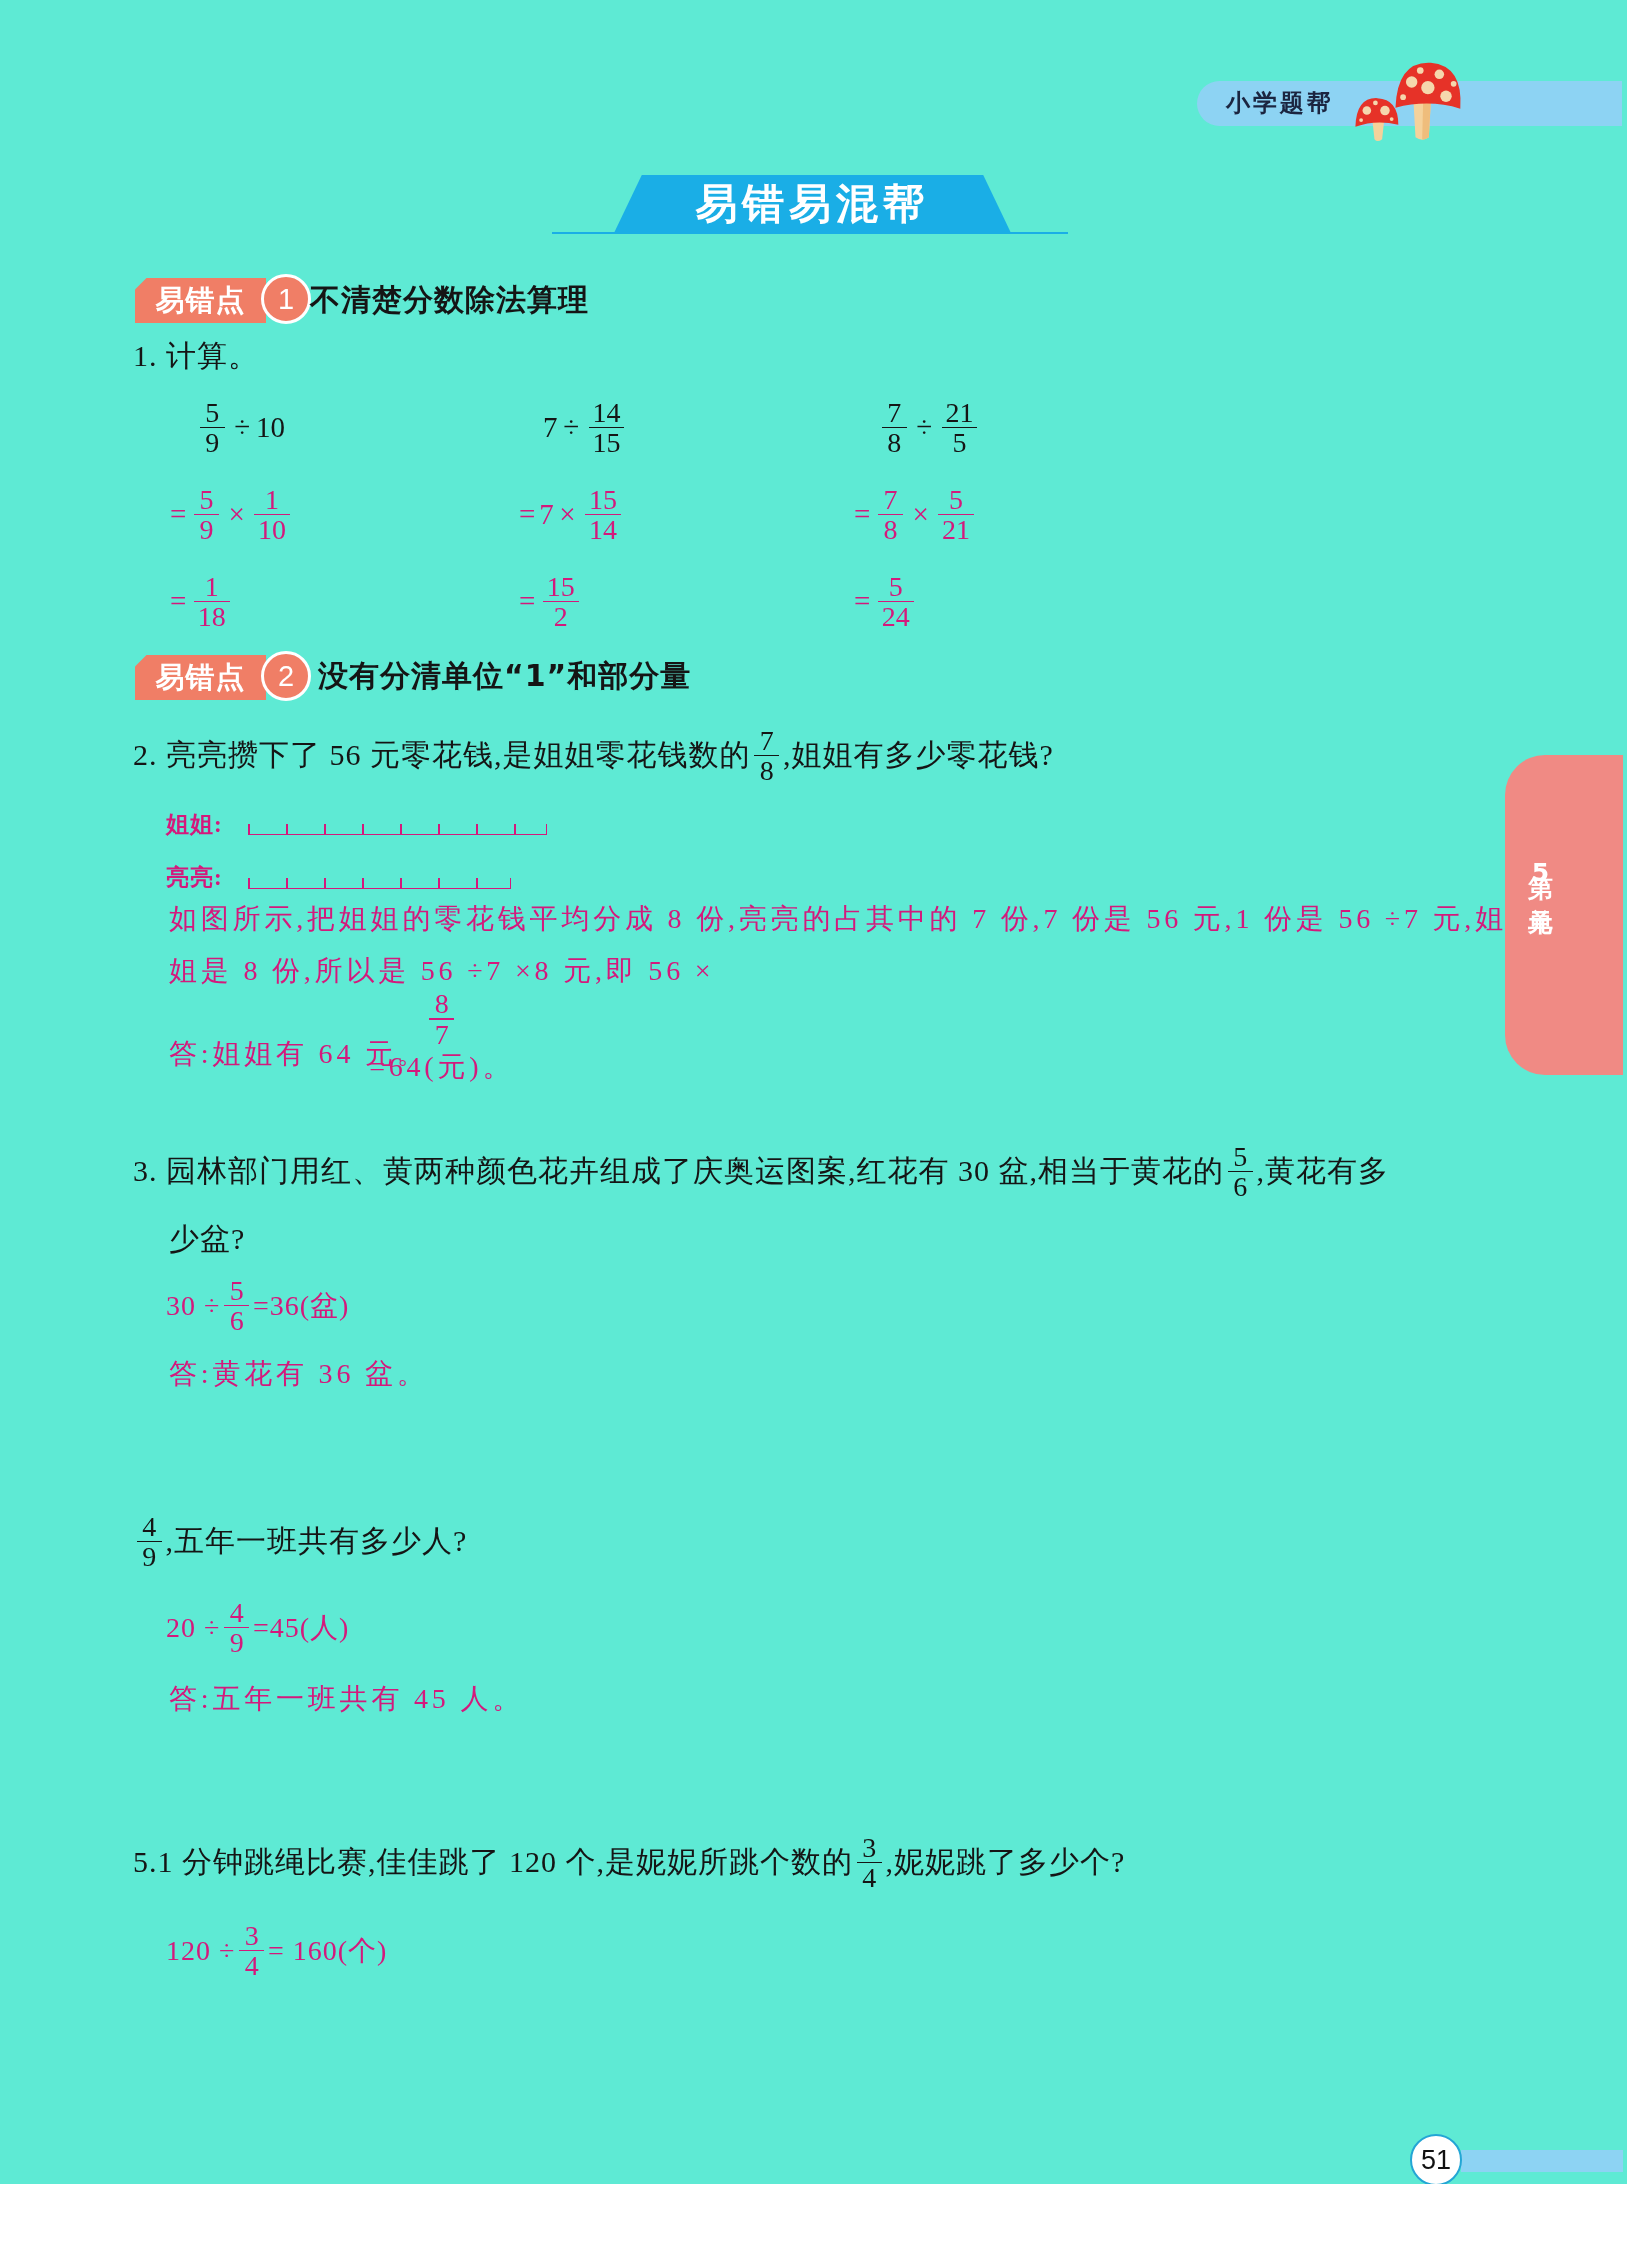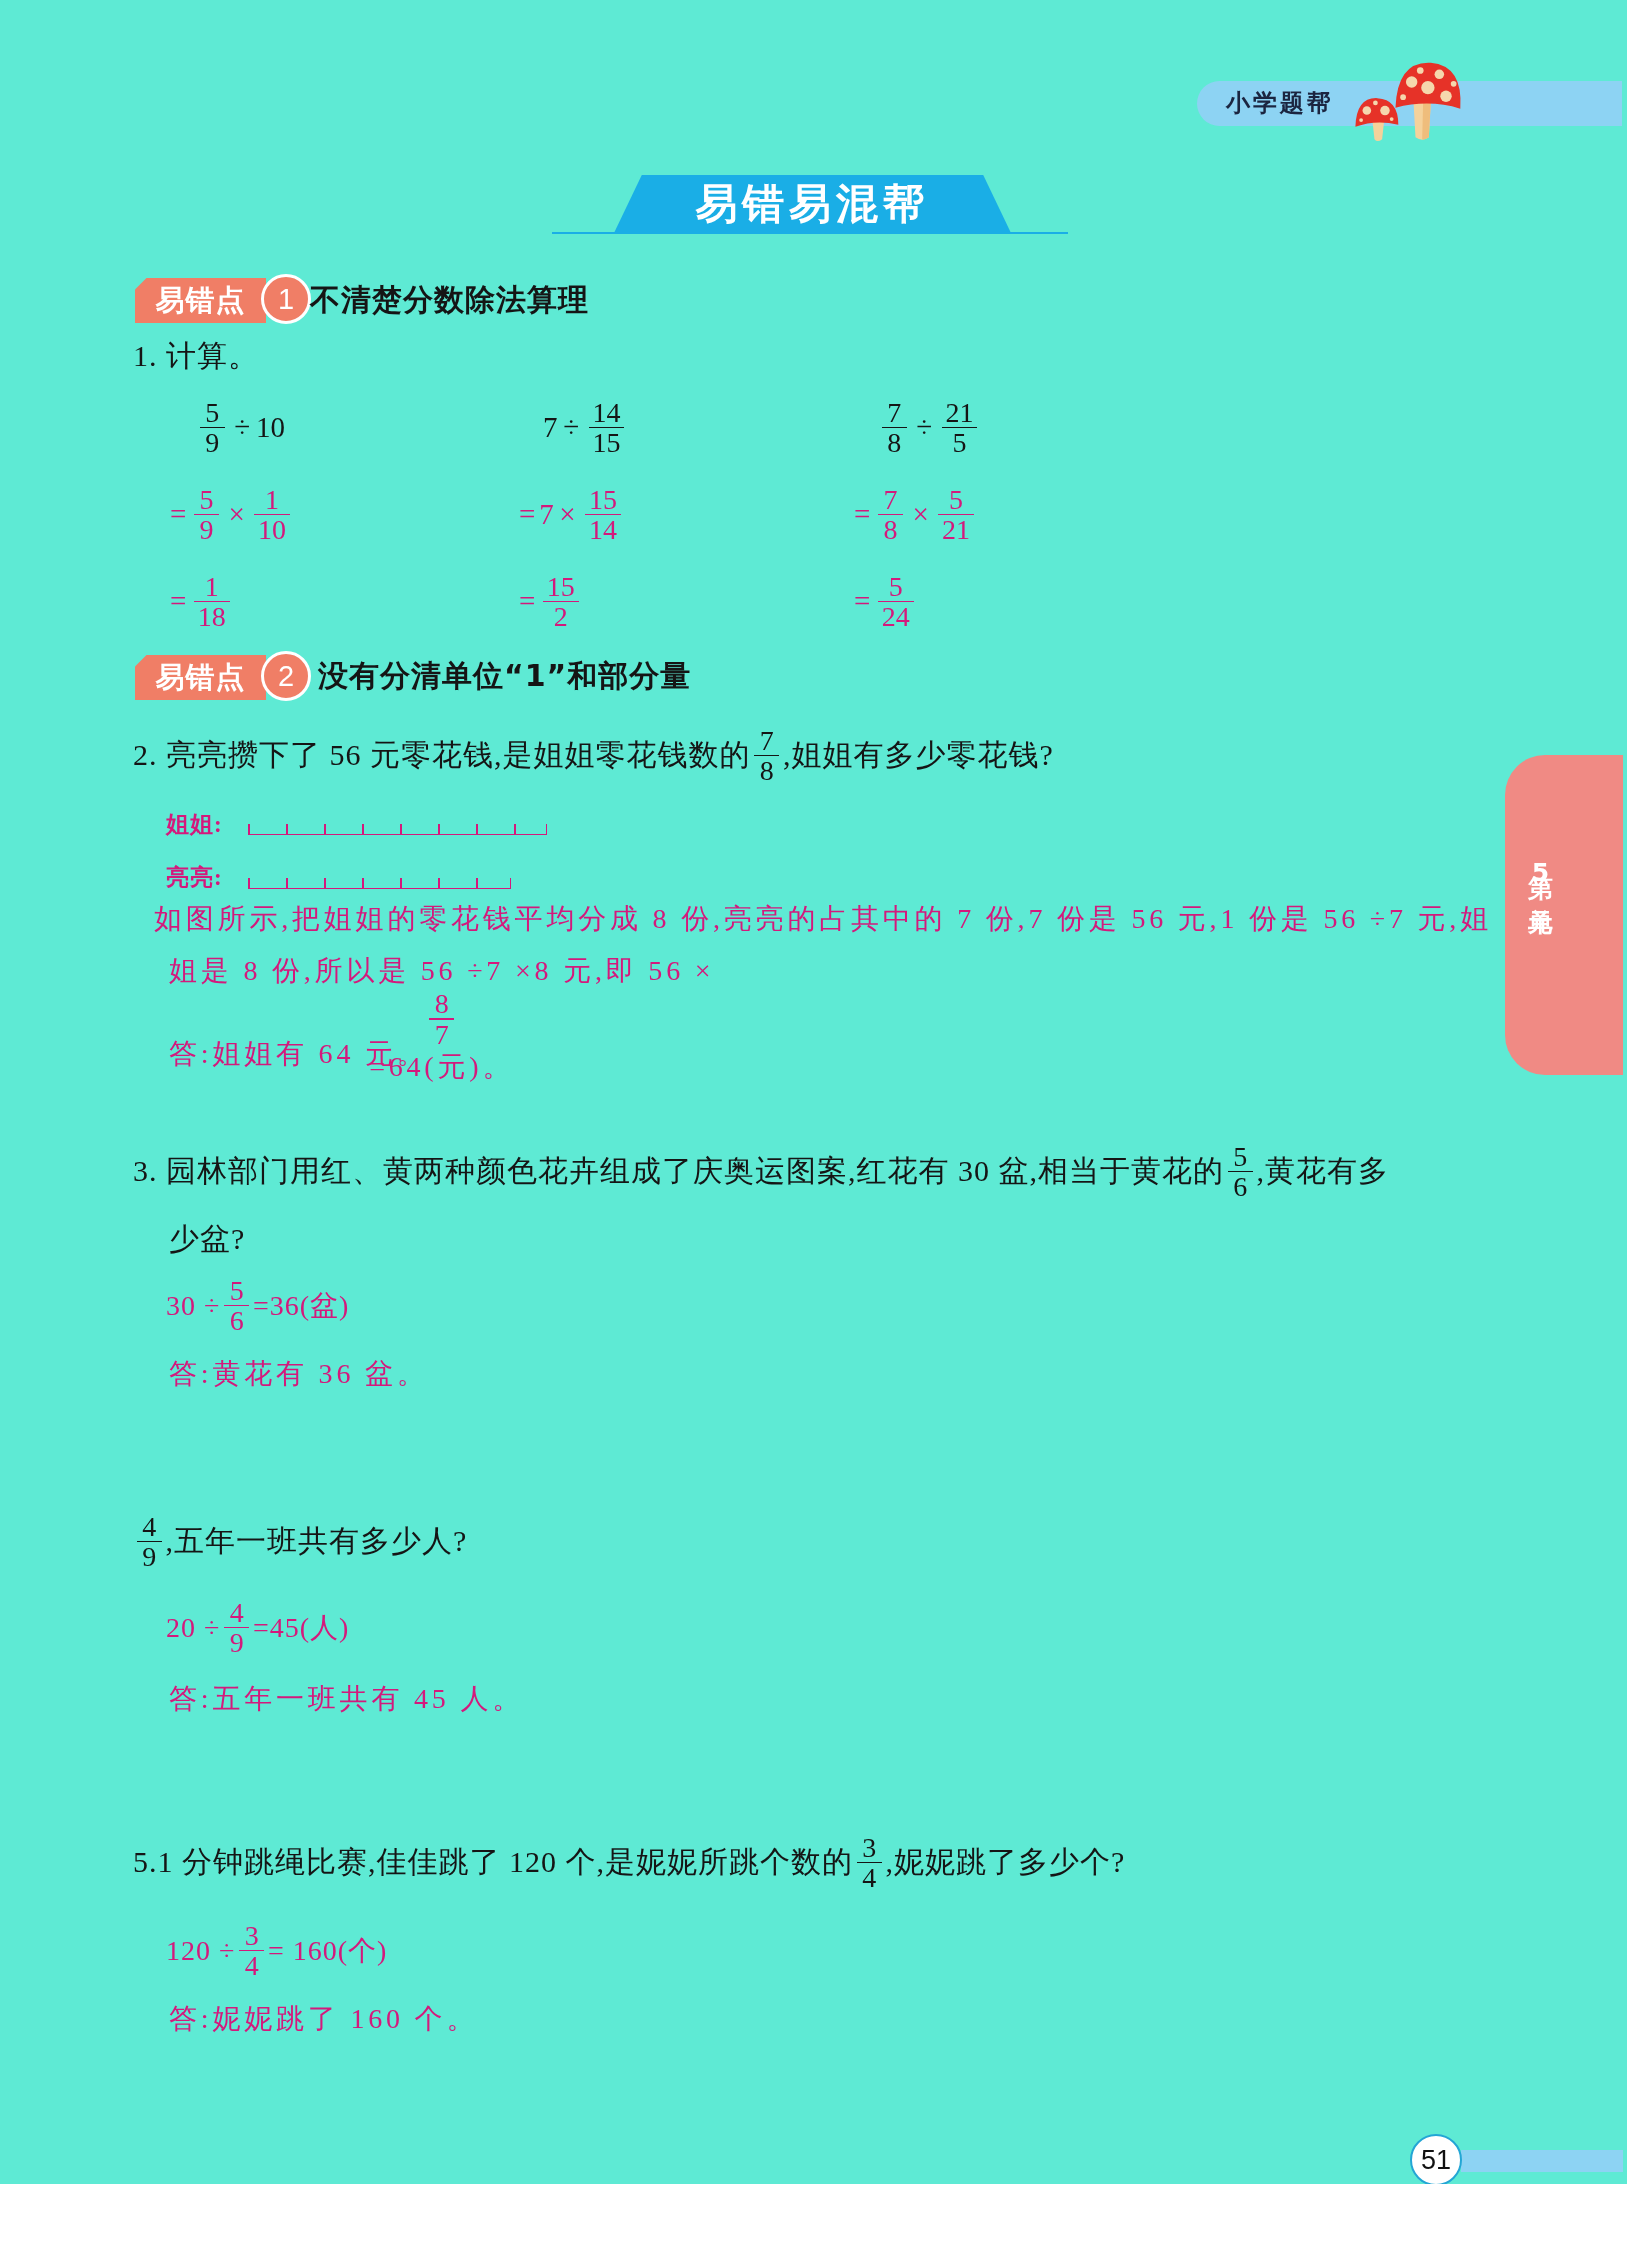--- a/index.html
+++ b/index.html
@@ -217,21 +217,21 @@
         <span class="den">8</span>
       </span>
     <span>,姐姐有多少零花钱?</span>
   </div>
 
   <div class="line dlabel" style="left:166px;top:791px;">姐姐:</div>
   <div class="abs seg" style="left:248px;top:824px;width:298px;"></div>
   <div class="line dlabel" style="left:166px;top:844px;">亮亮:</div>
   <div class="abs seg" style="left:248px;top:878px;width:262px;"></div>
 
-  <div class="line mag" style="left:154px;top:885px;">如图所示,把姐姐的零花钱平均分成 8 份,亮亮的占其中的 7 份,7 份是 56 元,1 份是 56 ÷7 元,姐</div>
+  <div class="line mag" style="left:169px;top:885px;">如图所示,把姐姐的零花钱平均分成 8 份,亮亮的占其中的 7 份,7 份是 56 元,1 份是 56 ÷7 元,姐</div>
   <div class="line mag" style="left:169px;top:952px;flex-direction:column;">
     <span>姐是 8 份,所以是 56 ÷7 ×8 元,即 56 ×</span>
     <span class="frac math">
         <span class="num">8</span>
         <span class="bar"></span>
         <span class="den">7</span>
       </span>
     <span>=64(元)。</span>
   </div>
   <div class="line mag" style="left:169px;top:1020px;">答:姐姐有 64 元。</div>
@@ -287,21 +287,20 @@
   </div>
   <div class="line mag" style="left:166px;top:1917px;letter-spacing:1px;">
     <span>120 ÷</span>
     <span class="frac math">
         <span class="num">3</span>
         <span class="bar"></span>
         <span class="den">4</span>
       </span>
     <span>= 160(个)</span>
   </div>
-  <div class="line mag" style="left:169px;top:1985px;">答:妮妮跳了 160 个。</div>
 
   <div class="abs side-tab">
     <div class="abs side-text">第5单元</div>
   </div>
 
   <div class="abs page-bar"></div>
   <div class="abs page-circle">
     <span>51</span>
   </div>
 </div>

